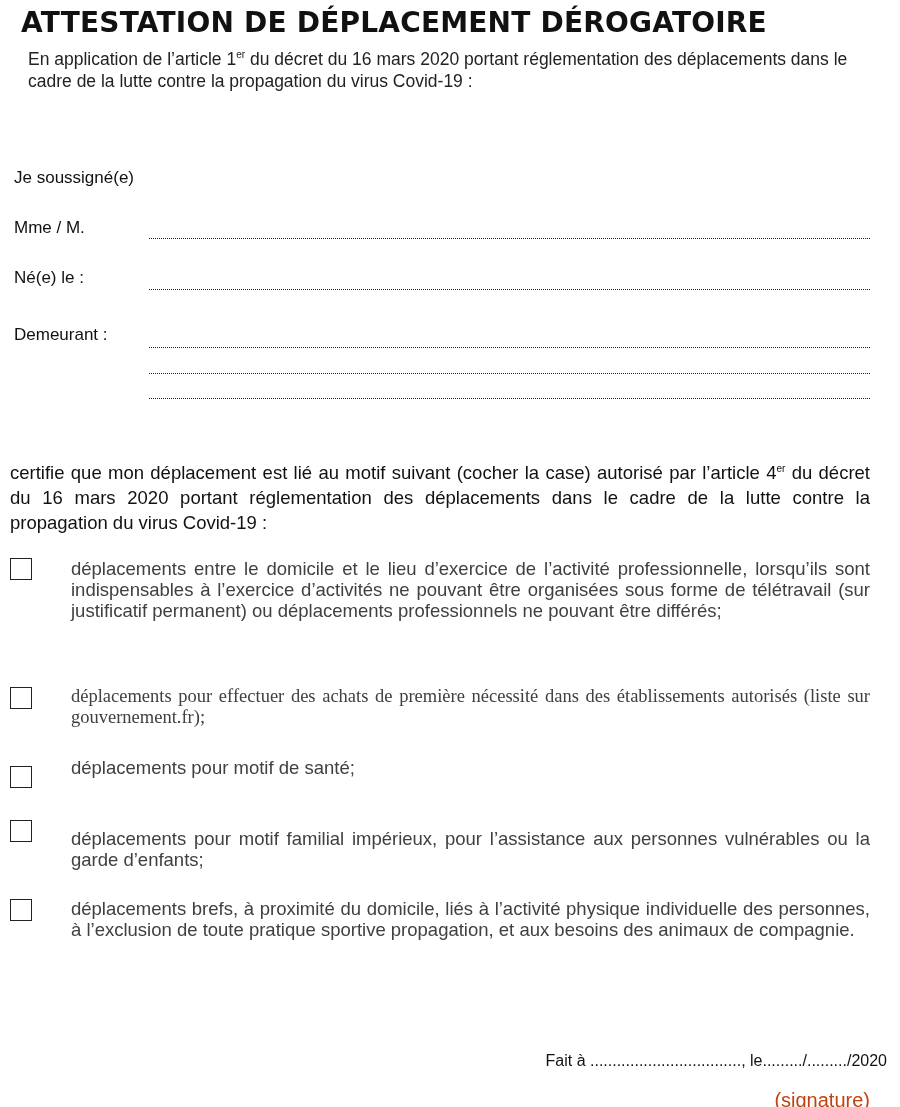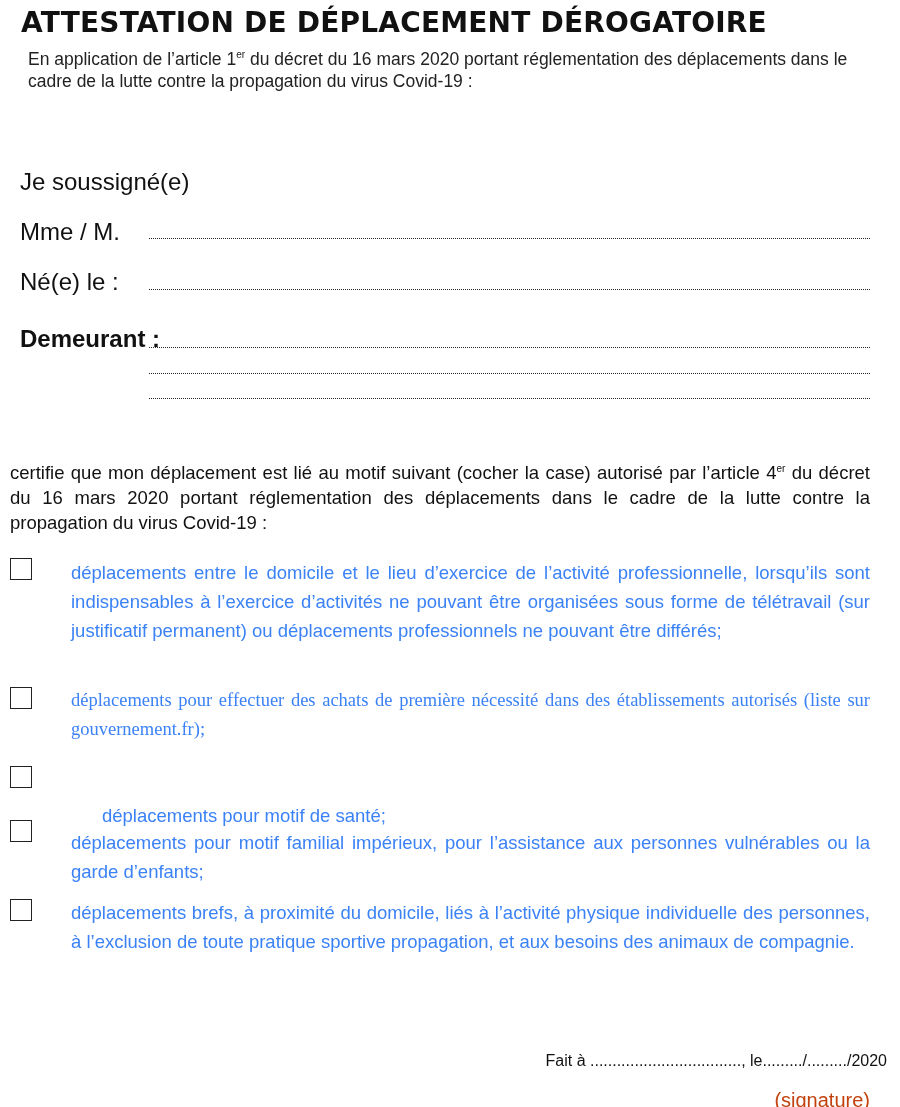--- a/index.html
+++ b/index.html
@@ -10,36 +10,36 @@
   .title {
     position: absolute; top: 6px; left: 0; width: 788px; text-align: center;
     font-family: "DejaVu Sans", sans-serif; font-weight: bold; font-size: 28px;
     letter-spacing: 0.2px; color: #111;
   }
   .subtitle {
     position: absolute; top: 48px; left: 28px; width: 820px; text-align: left;
     font-size: 17.5px; line-height: 22px; color: #222;
   }
   sup { font-size: 10px; vertical-align: 7px; line-height: 0; }
-  .label { position: absolute; left: 20px; font-size: 24px; color: #111; }
+  .label { position: absolute; left: 14px; font-size: 17px; color: #111; }
   .dots {
     position: absolute; left: 149px; width: 721px; height: 0;
     border-bottom: 1.5px dotted #222;
   }
   .intro {
     position: absolute; top: 460px; left: 10px; width: 860px;
     font-size: 18.5px; line-height: 25px; text-align: justify; color: #111;
   }
   .checkbox {
     position: absolute; left: 10px; width: 20px; height: 20px;
     border: 1.5px solid #222; background: #fff; cursor: pointer;
   }
   .option {
     position: absolute; left: 71px; width: 799px;
-    font-size: 18.5px; line-height: 29px; text-align: justify; color: #3b82f6;
+    font-size: 18.5px; line-height: 21px; text-align: justify; color: #404040;
   }
   .fait {
     position: absolute; top: 1052px; right: 13px; font-size: 16px; color: #111;
     text-align: right;
   }
   .sign {
     position: absolute; top: 1089px; right: 30px; font-size: 20px; color: #c2410c;
   }
 </style>
 </head>
@@ -50,35 +50,35 @@
 <div class="subtitle"><span>En application de l’article 1</span><sup>er</sup><span> du décret du 16 mars 2020 portant réglementation des déplacements dans le cadre de la lutte contre la propagation du virus Covid-19 :</span></div>
 
 <div class="label" style="top:168px;">Je soussigné(e)</div>
 
 <div class="label" style="top:218px;">Mme / M.</div>
 <div class="dots" style="top:238px;"></div>
 
 <div class="label" style="top:268px;">Né(e) le  :</div>
 <div class="dots" style="top:289px;"></div>
 
-<div class="label" style="top:325px;font-weight:bold;">Demeurant  :</div>
+<div class="label" style="top:325px;">Demeurant  :</div>
 <div class="dots" style="top:347px;"></div>
 <div class="dots" style="top:373px;"></div>
 <div class="dots" style="top:398px;"></div>
 
 <div class="intro"><span>certifie que mon déplacement est lié au motif suivant (cocher la case) autorisé par l’article 4</span><sup>er</sup><span> du décret du 16 mars 2020 portant réglementation des déplacements dans le cadre de la lutte contre la propagation du virus Covid-19  :</span></div>
 
 <div class="checkbox" style="top:558px;"></div>
 <div class="option" style="top:558px;">déplacements entre le domicile et le lieu d’exercice de l’activité professionnelle, lorsqu’ils sont indispensables à l’exercice d’activités ne pouvant être organisées sous forme de télétravail (sur justificatif permanent) ou déplacements professionnels ne pouvant être différés;</div>
 
 <div class="checkbox" style="top:687px;"></div>
 <div class="option" style="top:686px;font-family:Liberation Serif, serif;">déplacements pour effectuer des achats de première nécessité dans des établissements autorisés (liste sur gouvernement.fr);</div>
 
 <div class="checkbox" style="top:766px;"></div>
-<div class="option" style="top:801px;margin-left:31px;">déplacements pour motif de santé;</div>
+<div class="option" style="top:757px;">déplacements pour motif de santé;</div>
 
 <div class="checkbox" style="top:820px;"></div>
 <div class="option" style="top:828px;">déplacements pour motif familial impérieux, pour l’assistance aux personnes vulnérables ou la garde d’enfants;</div>
 
 <div class="checkbox" style="top:899px;"></div>
 <div class="option" style="top:898px;">déplacements brefs, à proximité du domicile, liés à l’activité physique individuelle des personnes, à l’exclusion de toute pratique sportive propagation, et aux besoins des animaux de compagnie.</div>
 
 <div class="fait"><span>Fait à</span> <span>..................................</span><span>, le</span><span>.........</span><span>/</span><span>.........</span><span>/2020</span></div>
 
 <div class="sign">(signature)</div>

